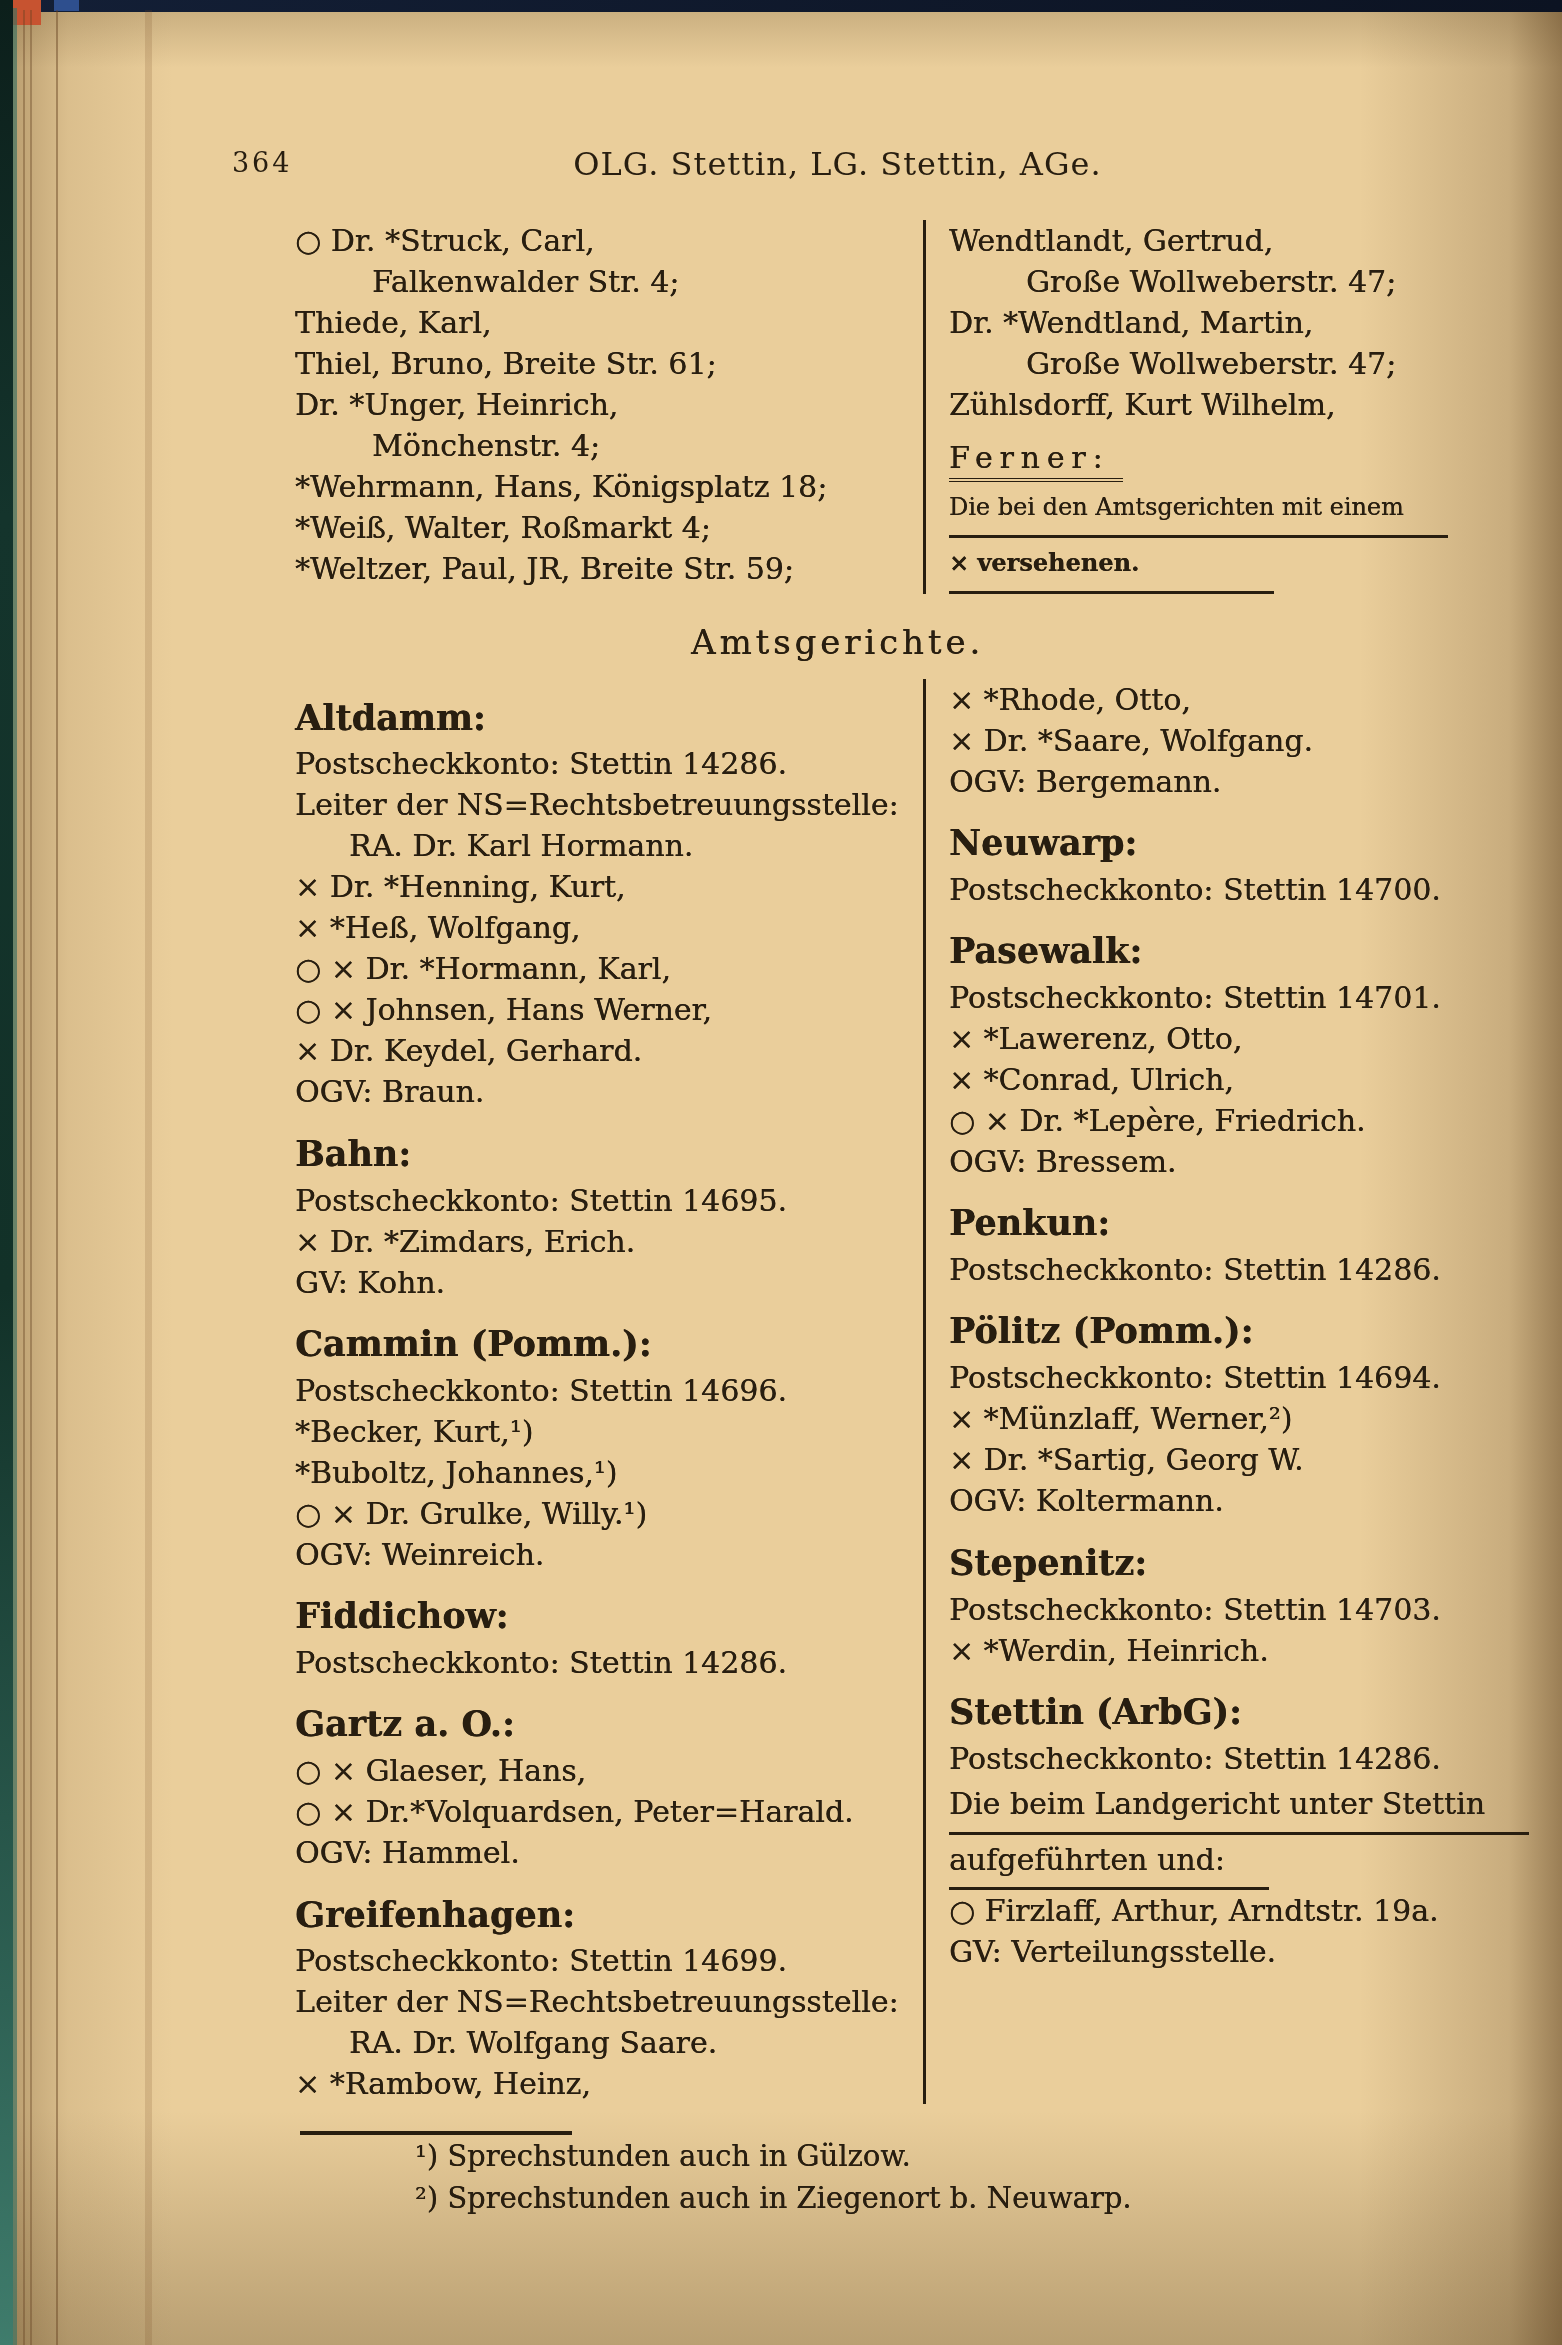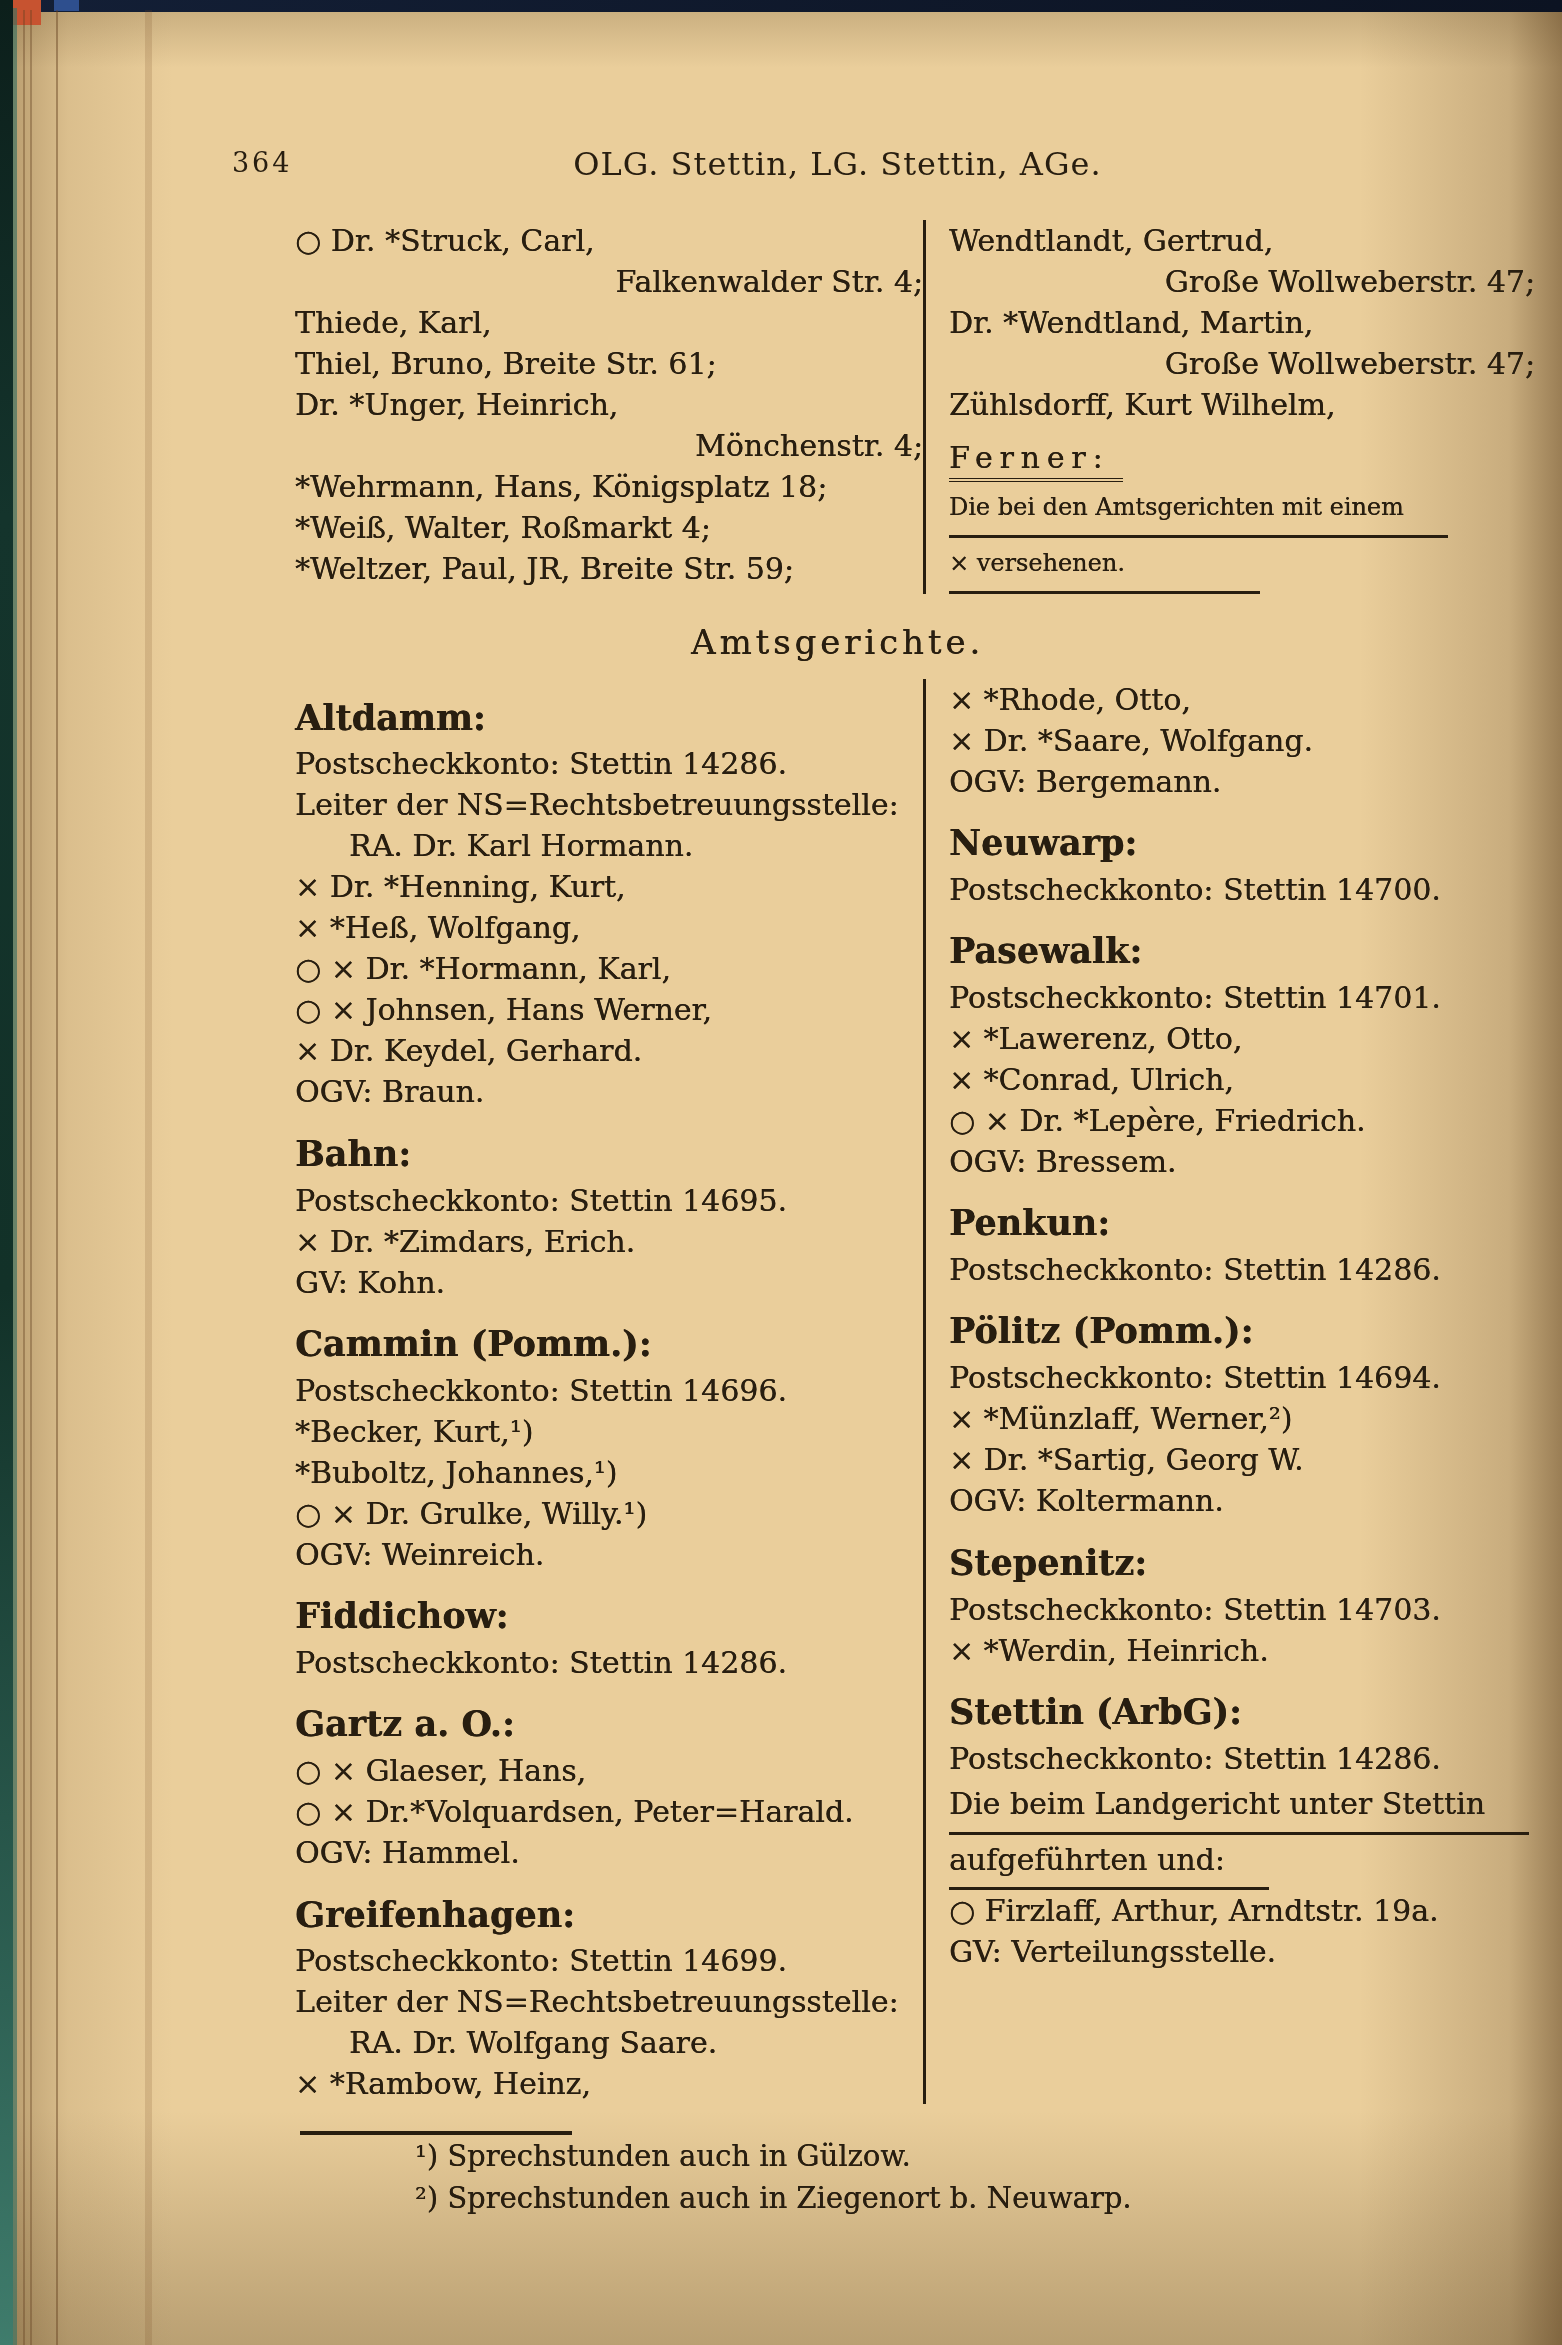--- a/index.html
+++ b/index.html
@@ -28,29 +28,29 @@
   .page-number{position:absolute;left:0;top:1.9px;font-size:27px;letter-spacing:2.9px;}
   .page-title{position:absolute;left:0;right:92px;text-align:center;font-size:32px;letter-spacing:1px;}
 
   .cols{display:grid;grid-template-columns:628px 2.9px 1fr;margin-left:63px;}
   .vdiv{width:2.9px;background:var(--ink,#281e10);}
   .col-right{padding-left:23px;}
   .top-cols{margin-top:29px;}
 
   .line{font-size:30px;line-height:41px;white-space:nowrap;
     text-shadow:0.3px 0.3px 0 currentColor;}
-  .ind{padding-left:77px;text-align:right;}
+  .ind{padding-left:77px;}
   .ind-sm{padding-left:54px;}
 
   .note-heading{display:inline-block;font-size:30px;letter-spacing:6.8px;margin-top:15.4px;
     border-bottom:4.8px double var(--ink,#281e10);padding:0 13.5px 2.9px 0;text-shadow:0.3px 0.3px 0 currentColor;}
   .note-line{font-size:24px;line-height:50px;white-space:nowrap;text-shadow:0.3px 0.3px 0 currentColor;}
   .ul{display:inline-block;border-bottom:3.9px solid var(--ink,#281e10);padding-bottom:2.9px;}
   .ul.wide{padding-right:44px;}
-  .ul.wider{padding-right:135px;}
+  .ul.wider{padding-right:135px;font-weight:bold;}
 
   .section-heading{font-size:34px;letter-spacing:3.9px;text-align:center;margin:25px 92px 0 0;line-height:46px;
     text-shadow:0.3px 0.3px 0 currentColor;}
 
   .main-cols{margin-top:13.5px;}
   .court-title{font-size:35px;font-weight:bold;line-height:44px;margin:19.3px 0 3.9px 0;white-space:nowrap;
     text-shadow:0.4px 0.4px 0 currentColor;}
   .court:first-child .court-title{margin-top:17px;}
   .ul-row{line-height:50px;}
 

